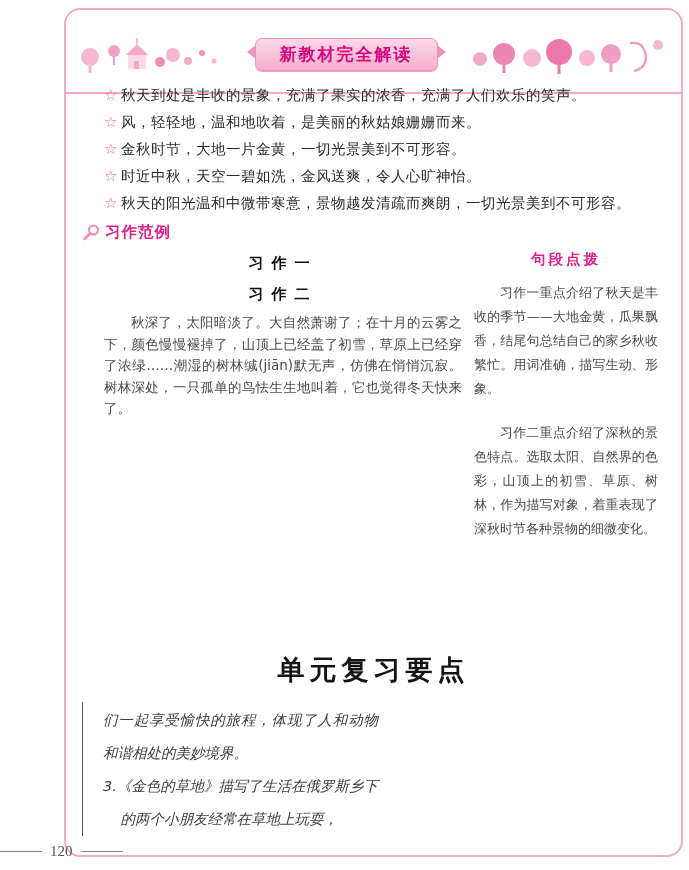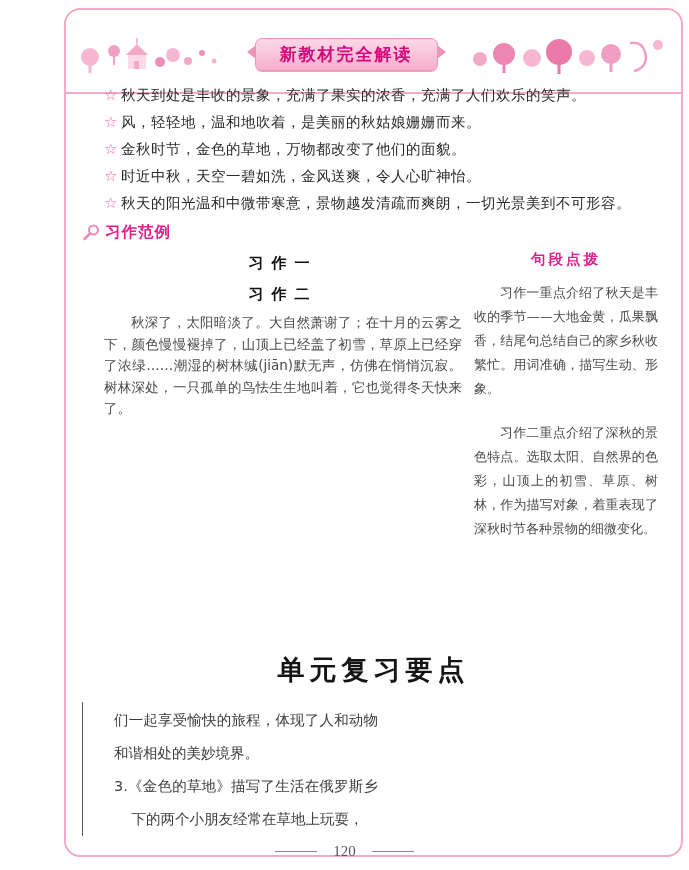--- a/index.html
+++ b/index.html
@@ -71,35 +71,35 @@
   }
 
   
   .review-title {
     position:absolute; top:642px; left:0; width:100%; text-align:center;
     font-size:27px; font-weight:bold; color:#141414; letter-spacing:5px;
     font-family:Liberation Mono, monospace;
   }
   .review-area { position:absolute; top:692px; left:16px; width:588px; display:flex; }
   .ra-left  { width:292px; padding-right:14px; }
-  .ra-right { width:296px; border-left:1.5px solid #5a5a5a; padding-left:31px; padding-top:2px; }
+  .ra-right { width:296px; border-left:1.5px solid #5a5a5a; padding-left:20px; padding-top:2px;font-style:italic; }
   .review-sub {
     color:#e0218a; font-weight:bold; font-size:15.5px; letter-spacing:1px;
     margin-bottom:4px; font-family:"Liberation Sans", sans-serif;
   }
   .review-area p {
     font-size:14.5px; line-height:33px; color:#3d3d3d; text-align:justify;
     font-family:"DejaVu Sans", sans-serif;
   }
   .numbered { padding-left:1.2em; text-indent:-1.2em; }
 
   
   .footer {
     position:absolute; left:0; right:0; bottom:10px;
-    display:flex; align-items:center; justify-content:center; gap:16px;
+    display:flex; align-items:center; justify-content:flex-start; gap:8px;
     color:#555; font-size:15px;
   }
   .footer .dash { width:42px; height:1.5px; background:#8a8a8a; }
 </style>
 </head>
 <body>
 
 <div class="frame">
 
   <div class="header">
@@ -132,21 +132,21 @@
       <circle cx="145" cy="25" r="10" fill="#f09ec4"></circle>
       <rect x="143.5" y="33" width="3" height="10" fill="#f09ec4"></rect>
       <path d="M168 42 q15 -4 11 -19 q-3 -11 -15 -9" fill="none" stroke="#f09ec4" stroke-width="2.5"></path>
       <circle cx="192" cy="16" r="5" fill="#f6b7d2"></circle>
     </svg>
   </div>
 
   <ul class="stars">
     <li><span class="star-glyph">☆</span><span>秋天到处是丰收的景象，充满了果实的浓香，充满了人们欢乐的笑声。</span></li>
     <li><span class="star-glyph">☆</span><span>风，轻轻地，温和地吹着，是美丽的秋姑娘姗姗而来。</span></li>
-    <li><span class="star-glyph">☆</span><span>金秋时节，金色的草地，万物都改变了他们的面貌。</span></li>
+    <li><span class="star-glyph">☆</span><span>金秋时节，大地一片金黄，一切光景美到不可形容。</span></li>
     <li><span class="star-glyph">☆</span><span>时近中秋，天空一碧如洗，金风送爽，令人心旷神怡。</span></li>
     <li><span class="star-glyph">☆</span><span>秋天的阳光温和中微带寒意，景物越发清疏而爽朗，一切光景美到不可形容。</span></li>
   </ul>
 
   <div class="section-label">
     <svg width="18" height="17" viewBox="0 0 18 17">
       <circle cx="11.5" cy="6" r="4.5" fill="none" stroke="#f08bb8" stroke-width="2"></circle>
       <line x1="8" y1="9.5" x2="2.5" y2="15" stroke="#f08bb8" stroke-width="2.5" stroke-linecap="round"></line>
     </svg>
     <span>习作范例</span>

